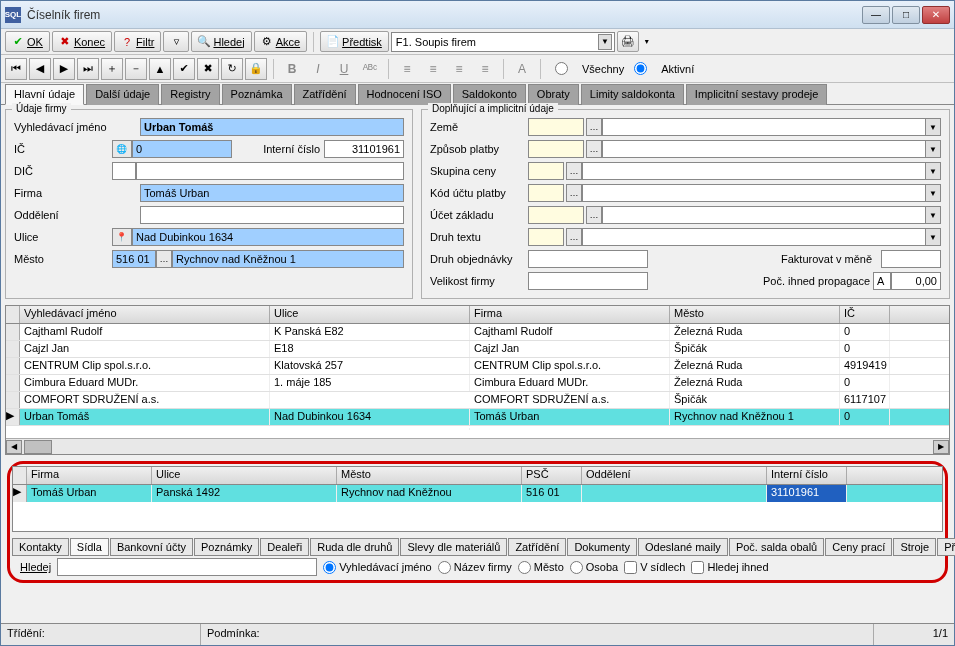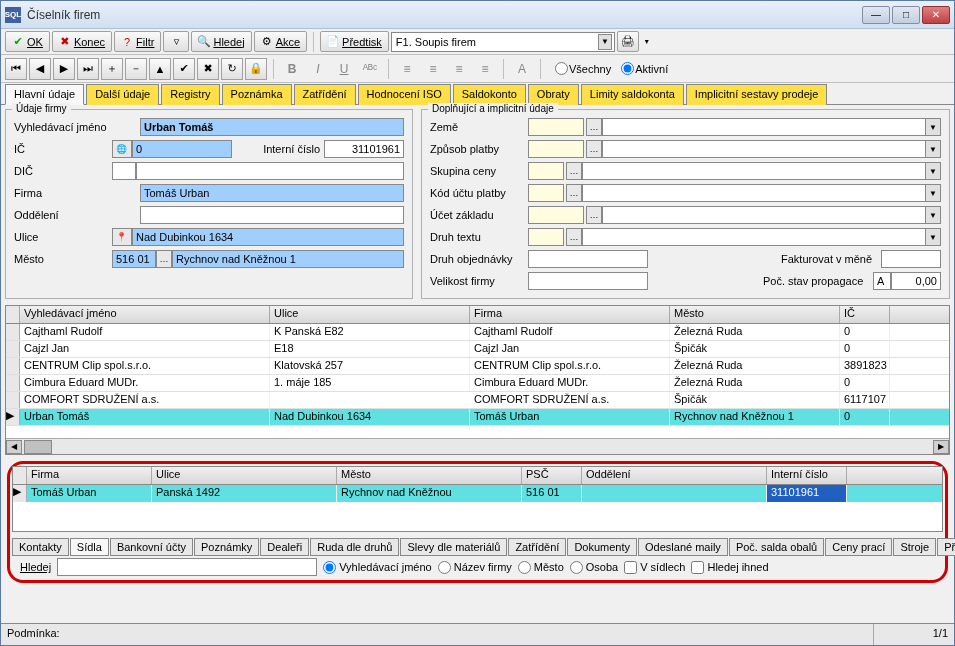--- a/index.html
+++ b/index.html
@@ -16,25 +16,25 @@
 .tb-btn { height: 21px; padding: 0 6px; background: linear-gradient(#fafafa,#e0e0e0); border: 1px solid #a0a0a0; border-radius: 2px; display: flex; align-items: center; gap: 3px; cursor: pointer; font-size: 11px; }
 .tb-btn .ico { width: 12px; height: 12px; display:inline-flex; align-items:center; justify-content:center; }
 .tb-btn u { text-decoration: underline; }
 .sep { width: 1px; height: 20px; background: #c0c0c0; margin: 0 4px; }
 .combo { height: 20px; border: 1px solid #888; background: #fff; padding: 0 4px; display:flex; align-items:center; min-width: 200px; position:relative; }
 .combo .dd { position:absolute; right:2px; width:14px; height:16px; background:#e0e0e0; border:1px solid #888; display:flex; align-items:center; justify-content:center; font-size:8px; }
 
 .toolbar2 { height: 28px; border-bottom: 1px solid #c0c0c0; display: flex; align-items: center; padding: 2px 4px; gap: 2px; background:#f0f0f0; }
 .nav-btn { width: 22px; height: 22px; background: linear-gradient(#fafafa,#e0e0e0); border: 1px solid #a0a0a0; display:flex; align-items:center; justify-content:center; cursor:pointer; font-size:11px; }
 .fmt-btn { width: 24px; height: 22px; border: 1px solid transparent; display:flex; align-items:center; justify-content:center; cursor:pointer; color:#888; font-size:12px; }
-.radio { display:flex; align-items:center; gap:1px; margin-left:8px; }
+.radio { display:flex; align-items:center; gap:14px; margin-left:8px; }
 .radio input { margin:0; }
 
 .tabs { height: 22px; display: flex; border-bottom: 1px solid #888; background:#f0f0f0; padding-left: 4px; gap: 0; }
-.tab { padding: 3px 8px; border: 1px solid #888; border-bottom: none; background: #fde047; margin-right: 2px; cursor:pointer; font-size:11px; position:relative; top:1px; }
+.tab { padding: 3px 8px; border: 1px solid #888; border-bottom: none; background: #a3a3a3; margin-right: 2px; cursor:pointer; font-size:11px; position:relative; top:1px; }
 .tab.active { background: #f8f8f8; border-bottom: 1px solid #f8f8f8; }
 
 .form-area { display: flex; padding: 4px; gap: 8px; background:#f0f0f0; height: 198px; }
 .fieldset { border: 1px solid #b0b0b0; padding: 6px 8px 4px 8px; position: relative; }
 .fieldset-title { position: absolute; top: -7px; left: 6px; background: #f0f0f0; padding: 0 4px; font-size: 10px; }
 .left-fs { width: 408px; }
 .right-fs { flex: 1; }
 .frow { display: flex; align-items: center; height: 22px; }
 .flabel { width: 98px; font-size: 11px; }
 .finput { height: 18px; border: 1px solid #888; background: #fff; padding: 0 3px; font-size: 11px; }
@@ -280,21 +280,21 @@
           <div class="flabel">Druh objednávky</div>
           <input class="finput" style="width: 120px;">
           <div style="flex:1"></div>
           <div style="width:100px">Fakturovat v měně</div>
           <input class="finput" style="width: 60px;">
         </div>
       <div class="frow">
           <div class="flabel">Velikost firmy</div>
           <input class="finput" style="width: 120px;">
           <div style="flex:1"></div>
-          <div style="width:110px">Poč. stav propagace</div>
+          <div style="width:110px">Poč. ihned propagace</div>
           <input class="finput" style="width: 18px;" value="A">
           <input class="finput num" style="width: 50px;" value="0,00">
         </div>
     </div>
   </div>
 
   <div class="grid-wrap">
     <div class="grid-head" id="ghead">
         <div class="row-ind"></div>
         <div class="gh" style="width: 250px;">Vyhledávací jméno</div>
@@ -319,21 +319,21 @@
           <div class="gc" style="width: 200px;">Cajzl Jan</div>
           <div class="gc" style="width: 170px;">Špičák</div>
           <div class="gc" style="width: 50px;">0</div>
         </div>
         <div class="grow">
           <div class="row-ind"></div>
           <div class="gc" style="width: 250px;">CENTRUM Clip spol.s.r.o.</div>
           <div class="gc" style="width: 200px;">Klatovská        257</div>
           <div class="gc" style="width: 200px;">CENTRUM Clip spol.s.r.o.</div>
           <div class="gc" style="width: 170px;">Železná Ruda</div>
-          <div class="gc" style="width: 50px;">3891823</div>
+          <div class="gc" style="width: 50px;">4919419</div>
         </div>
         <div class="grow">
           <div class="row-ind"></div>
           <div class="gc" style="width: 250px;">Cimbura Eduard MUDr.</div>
           <div class="gc" style="width: 200px;">1. máje           185</div>
           <div class="gc" style="width: 200px;">Cimbura Eduard MUDr.</div>
           <div class="gc" style="width: 170px;">Železná Ruda</div>
           <div class="gc" style="width: 50px;">0</div>
         </div>
         <div class="grow">
@@ -426,17 +426,18 @@
       <label class="check2">
           <input type="checkbox" style="">
           <span>Hledej ihned</span>
         </label>
     </div>
   </div>
 
   <div style="flex:1"></div>
 
   <div class="status">
+    <div class="status-cell" style="width:200px">Třídění:</div>
     <div class="status-cell" style="flex:1">Podmínka:</div>
     <div class="status-cell" style="width:80px;text-align:right;border-right:none">1/1</div>
   </div>
 
 </div>
 
 </body></html>

